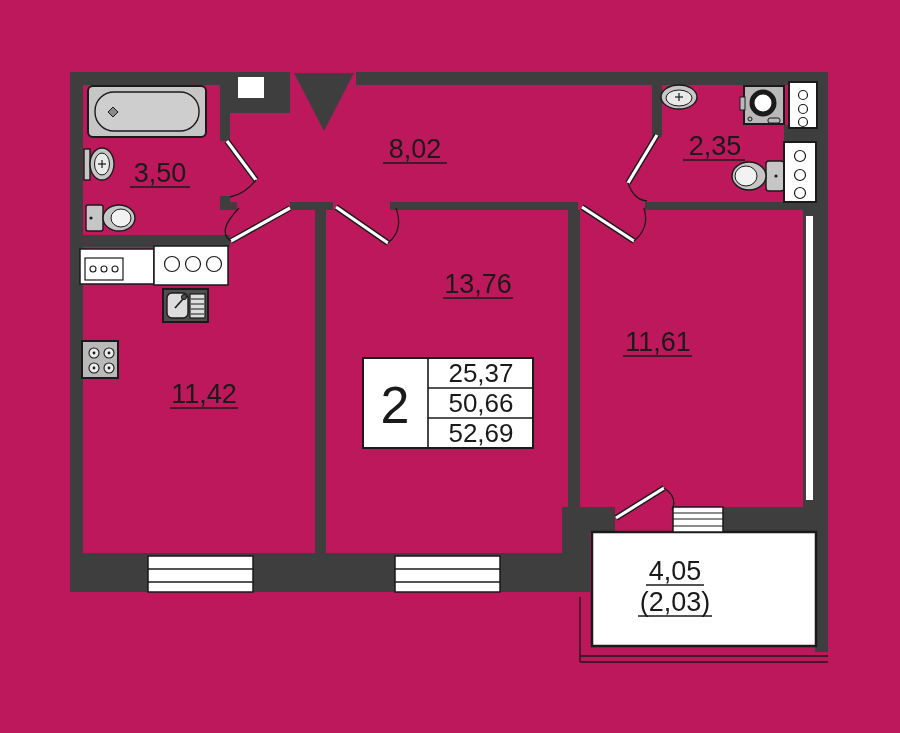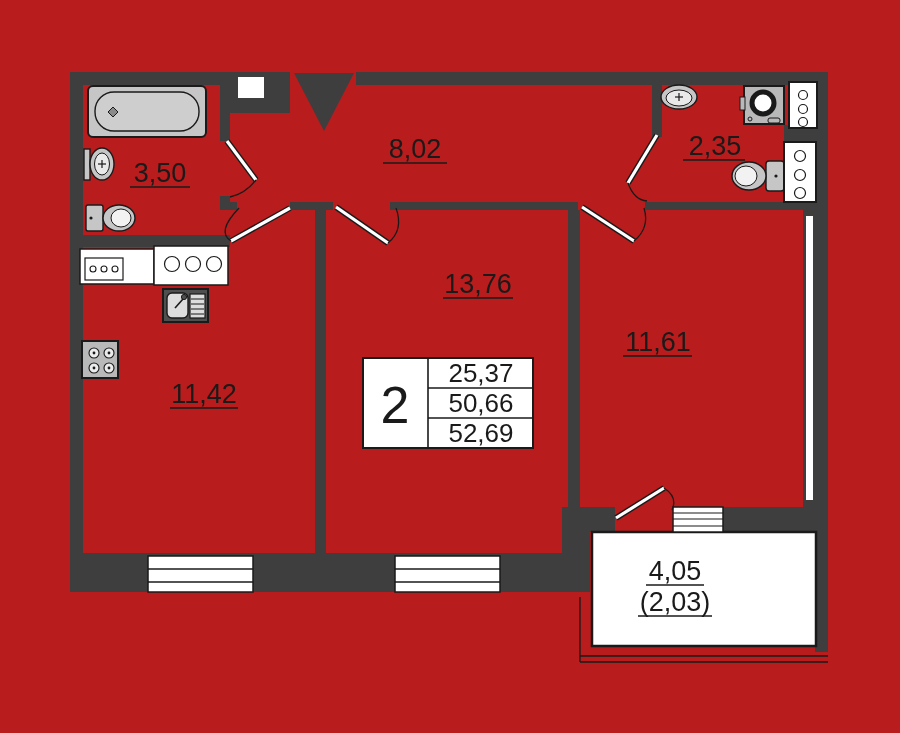--- a/index.html
+++ b/index.html
@@ -1,17 +1,17 @@
 <!DOCTYPE html>
 <html><head>
 <meta charset="utf-8">
 <style>
   html,body{margin:0;padding:0;background:#fff;}
   .plan-wrap{
-    position:relative;width:900px;height:733px;background:#b91c1c;overflow:hidden;
+    position:relative;width:900px;height:733px;background:#be185d;overflow:hidden;
     font-family:"Liberation Sans",sans-serif;
   }
   svg text{
     font-family:"Liberation Sans",sans-serif;
     fill:#1a1a1a;
   }
   .area-label{font-size:27px;}
   .table-val{font-size:26px;}
   .table-big{font-size:52px;}
 </style>

